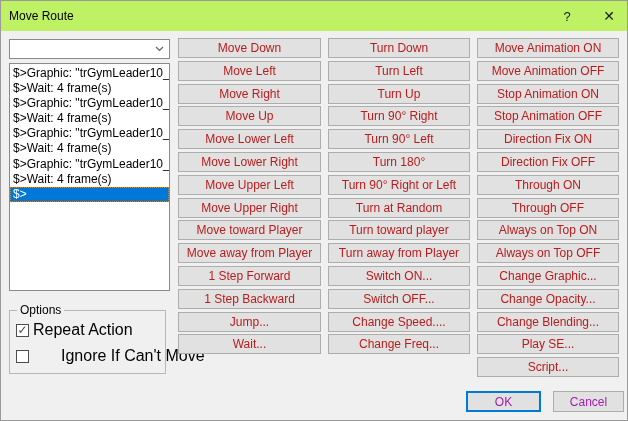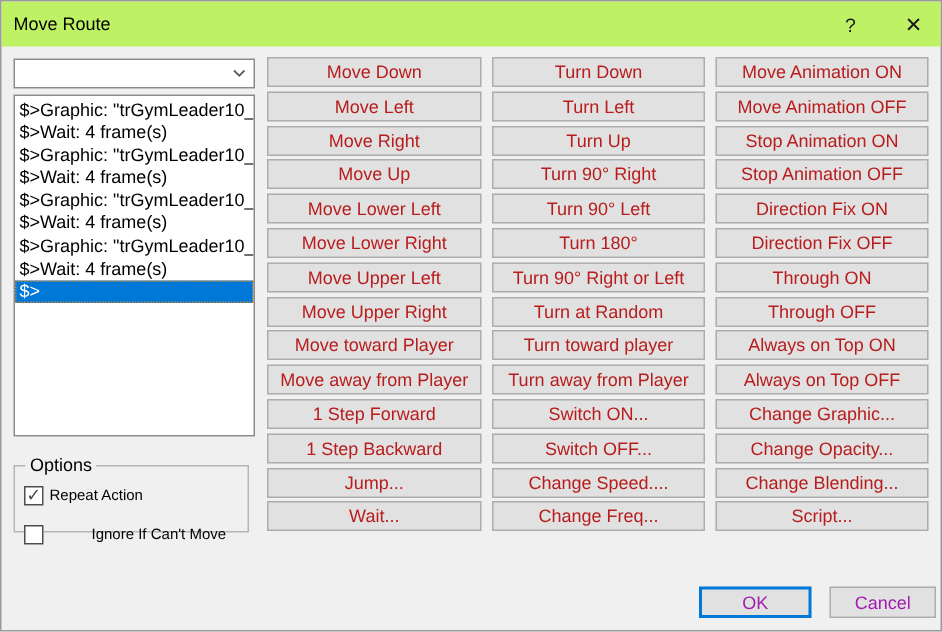--- a/index.html
+++ b/index.html
@@ -36,35 +36,35 @@
   .list-item {
     height:15.1px; line-height:15px; padding-left:3px;
     white-space:pre; overflow:hidden; font-size:12px;
   }
   .list-item.selected {
     background:#0078d7; color:#ffffff;
     outline:1px dotted #d0832f; outline-offset:-1px;
   }
   
   .groupbox {
-    position:absolute; left:8px; top:309px; width:157px; height:45px;
+    position:absolute; left:8px; top:309px; width:157px; height:64px;
     border:1px solid #b6b6b6;
   }
   .groupbox-label {
     position:absolute; top:-8px; left:7px; background:#f0f0f0; padding:0 3px; font-size:12px;
   }
   .cb-row { position:absolute; left:6px; height:16px; display:flex; align-items:center; }
   .cb-row.r0 { top:11px; }
   .cb-row.r1 { top:37px;gap:28px; }
   .cb-box {
     width:13px; height:13px; background:#ffffff; border:1px solid #4d4d4d;
     display:inline-flex; align-items:center; justify-content:center;
     font-size:12px; line-height:11px; color:#4d4d4d; margin-right:4px; flex:0 0 auto;
   }
-  .cb-label { font-size:10px; white-space:nowrap; }
+  .cb-label { font-size:16px; white-space:nowrap; }
   
   .btn-col { position:absolute; top:37px; display:flex; flex-direction:column; gap:2.8px; }
   .col0 { left:177px; width:143px; }
   .col1 { left:327px; width:142px; }
   .col2 { left:476px; width:142px; }
   .cmd-btn {
     height:20px; width:100%;
     background:#e1e1e1; border:1px solid #adadad;
     font-family:"Liberation Sans", sans-serif; font-size:12px; color:#b91c1c;
     display:flex; align-items:center; justify-content:center; padding:0; cursor:default;
@@ -161,19 +161,20 @@
       <button class="cmd-btn">Stop Animation OFF</button>
       <button class="cmd-btn">Direction Fix ON</button>
       <button class="cmd-btn">Direction Fix OFF</button>
       <button class="cmd-btn">Through ON</button>
       <button class="cmd-btn">Through OFF</button>
       <button class="cmd-btn">Always on Top ON</button>
       <button class="cmd-btn">Always on Top OFF</button>
       <button class="cmd-btn">Change Graphic...</button>
       <button class="cmd-btn">Change Opacity...</button>
       <button class="cmd-btn">Change Blending...</button>
+      <button class="cmd-btn">Play SE...</button>
       <button class="cmd-btn">Script...</button>
     </div>
 
   <button class="ok-btn">OK</button>
   <button class="cancel-btn">Cancel</button>
 
 </div>
 
 </body></html>

